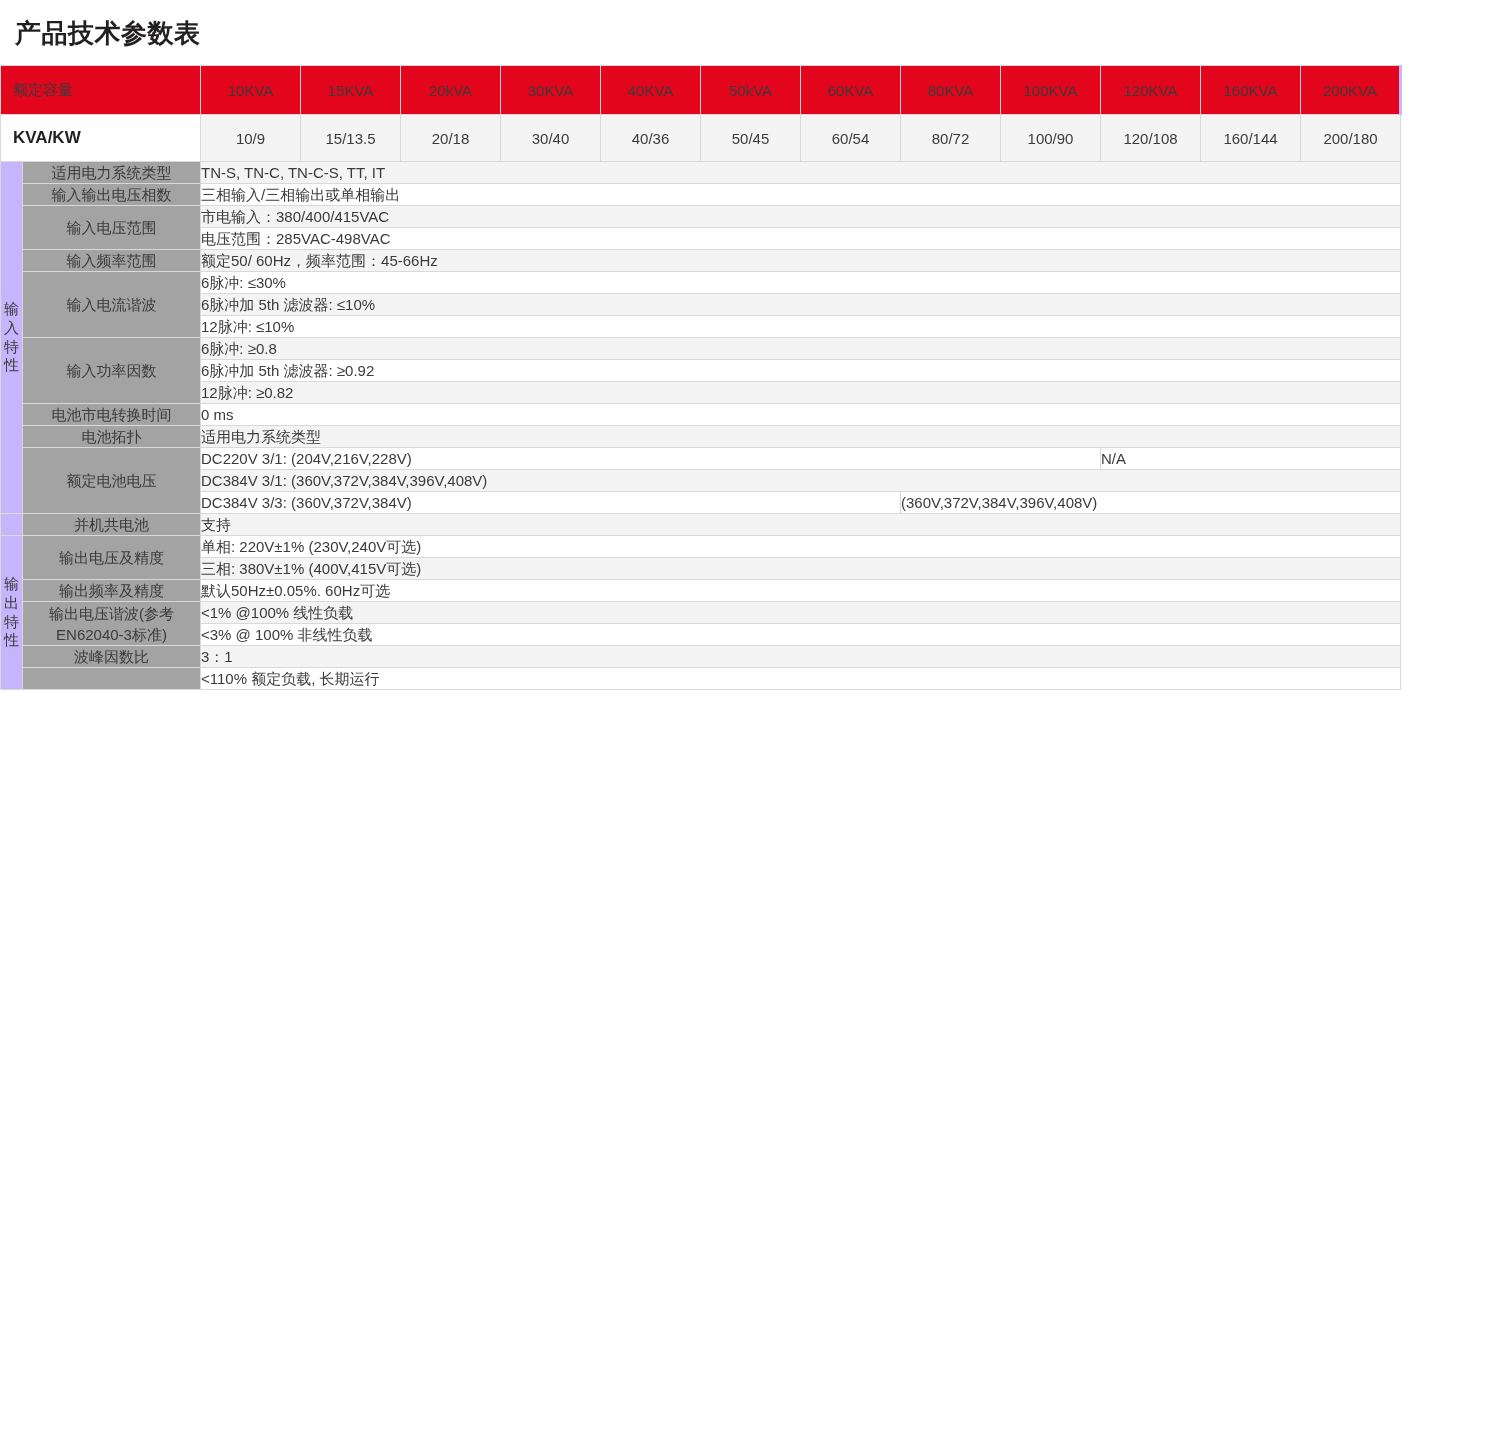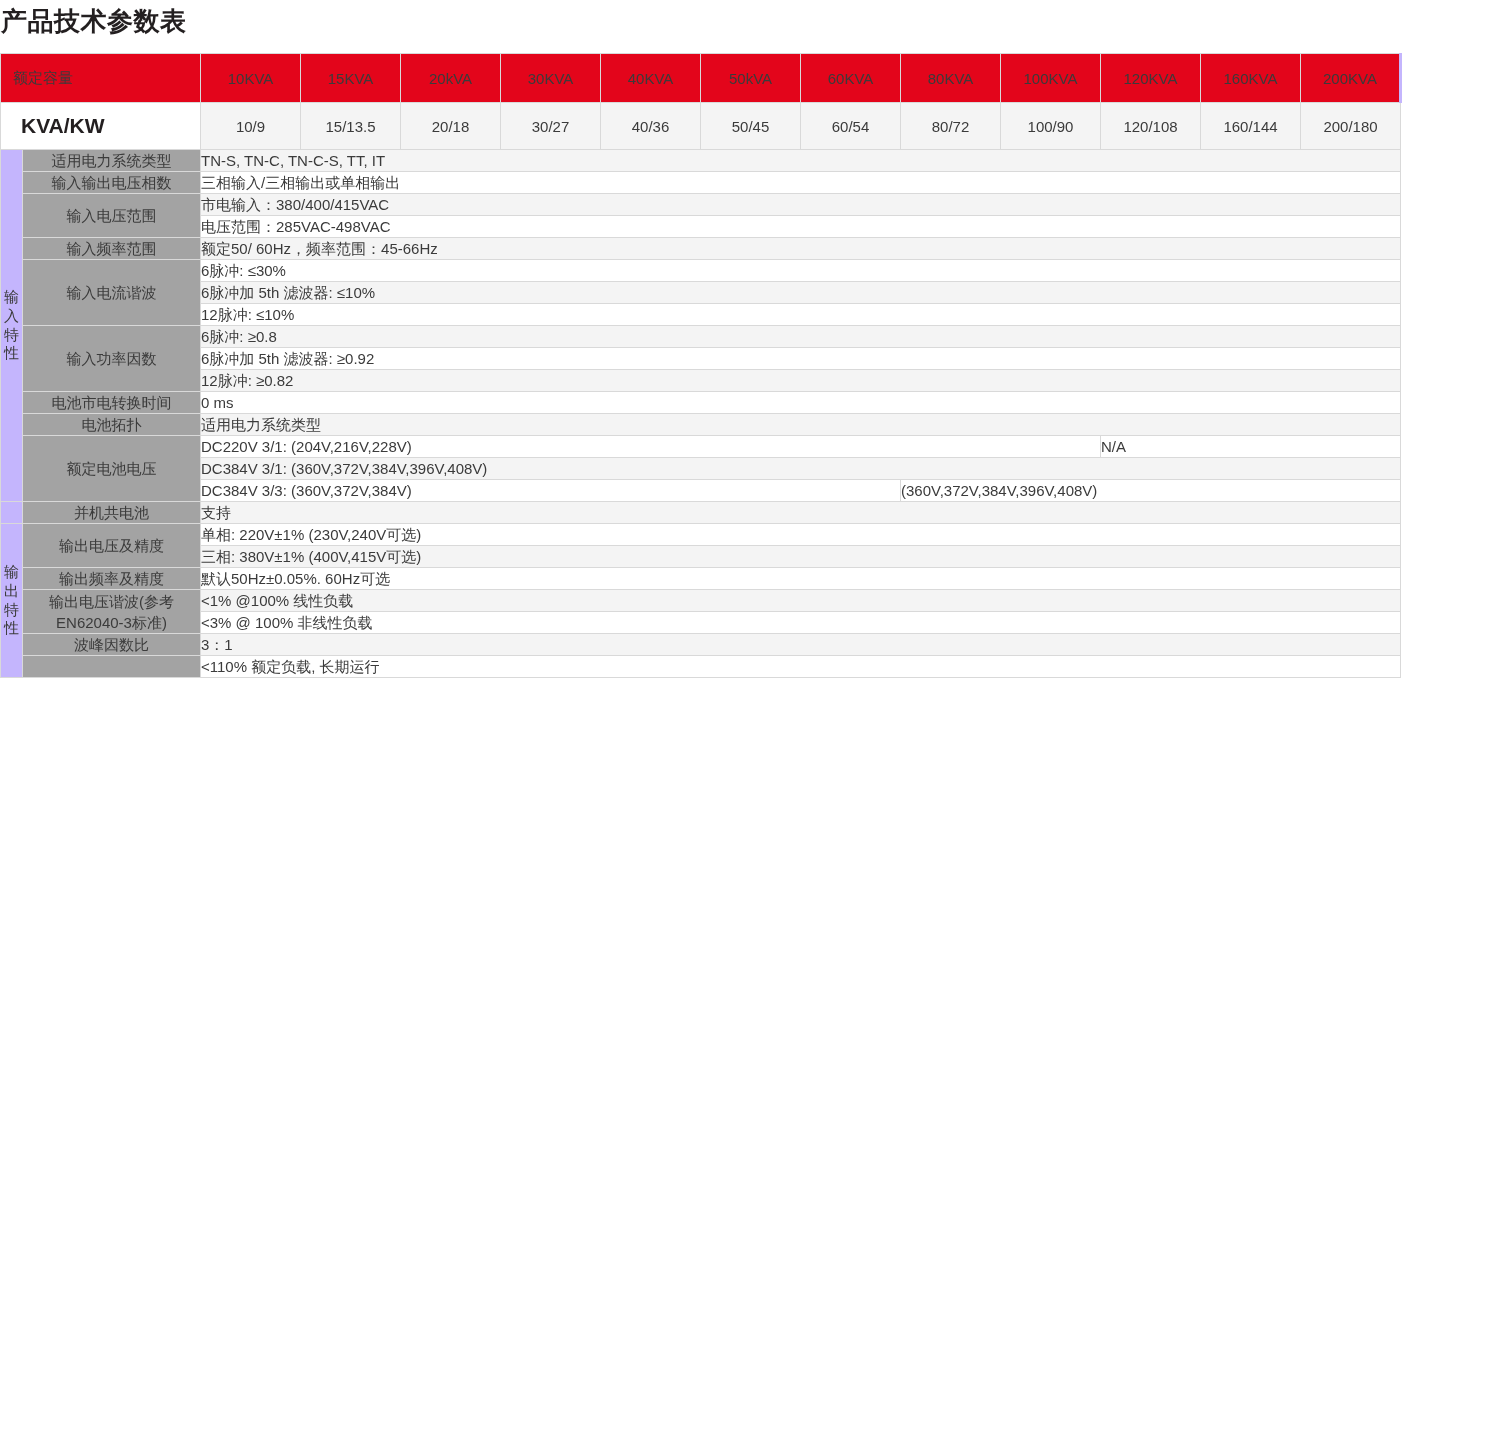--- a/index.html
+++ b/index.html
@@ -16,22 +16,23 @@
   #page {
     width: 1502px;
     min-height: 1432px;
     position: relative;
     overflow: hidden;
   }
   .page-title {
     font-size: 26px;
     font-weight: bold;
     color: #231f20;
-    padding: 4px 0 14px 1px;
+    padding: 4px 0 14px 15px;
     letter-spacing: 0.5px;
+    margin-top: 12px;
   }
   table.spec {
     border-collapse: collapse;
     width: 1300px;
     table-layout: fixed;
   }
   table.spec td, table.spec th {
     border: 1px solid #d9d9d9;
     font-size: 15px;
     font-weight: normal;
@@ -60,24 +61,24 @@
   
   .kva td {
     height: 46px;
     text-align: center;
     background: #f4f4f4;
     color: #3b3b3b;
     font-size: 15px;
   }
   .kva td.kva-label {
     text-align: left;
-    padding-left: 20px;
-    font-weight: bold;
-    color: #231f20;
-    font-size: 21px;
+    padding-left: 12px;
+    font-weight: bold;
+    color: #231f20;
+    font-size: 17px;
     background: #ffffff;
   }
 
   
   td.group {
     text-align: center;
     font-weight: bold;
     color: #231f20;
     font-size: 15.5px;
     width: 22px;
@@ -147,21 +148,21 @@
         <th>120KVA</th>
         <th>160KVA</th>
         <th>200KVA</th>
       </tr>
 
       <tr class="kva">
         <td class="kva-label" colspan="2">KVA/KW</td>
         <td>10/9</td>
         <td>15/13.5</td>
         <td>20/18</td>
-        <td>30/27</td>
+        <td>30/40</td>
         <td>40/36</td>
         <td>50/45</td>
         <td>60/54</td>
         <td>80/72</td>
         <td>100/90</td>
         <td>120/108</td>
         <td>160/144</td>
         <td>200/180</td>
       </tr>
 

